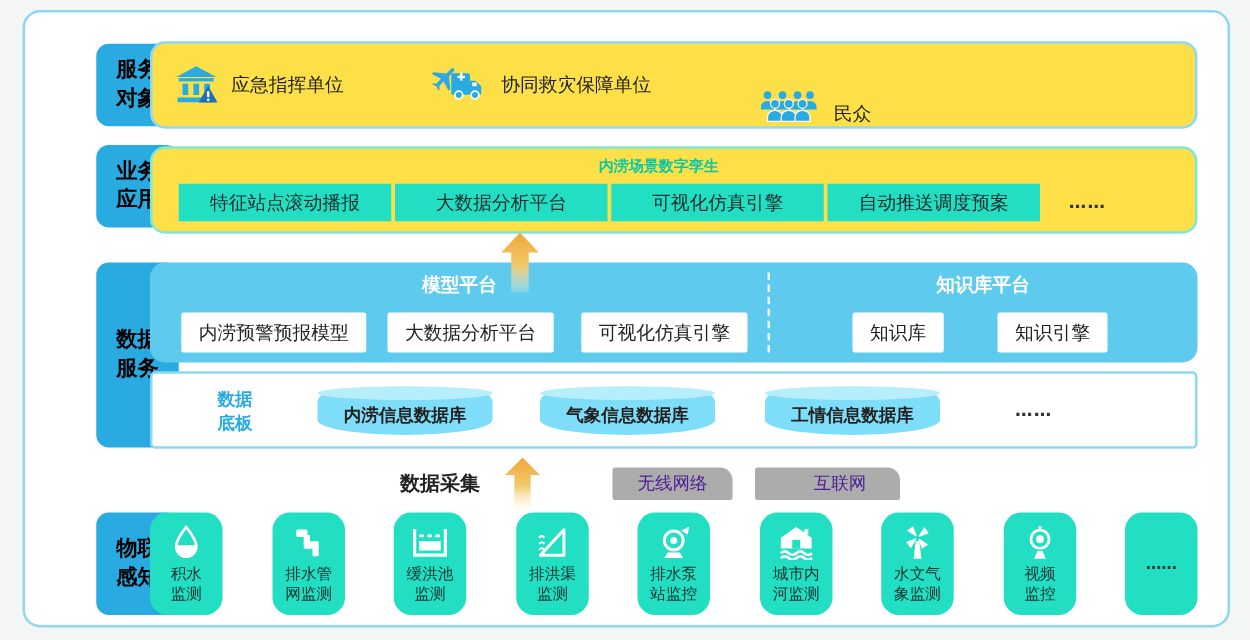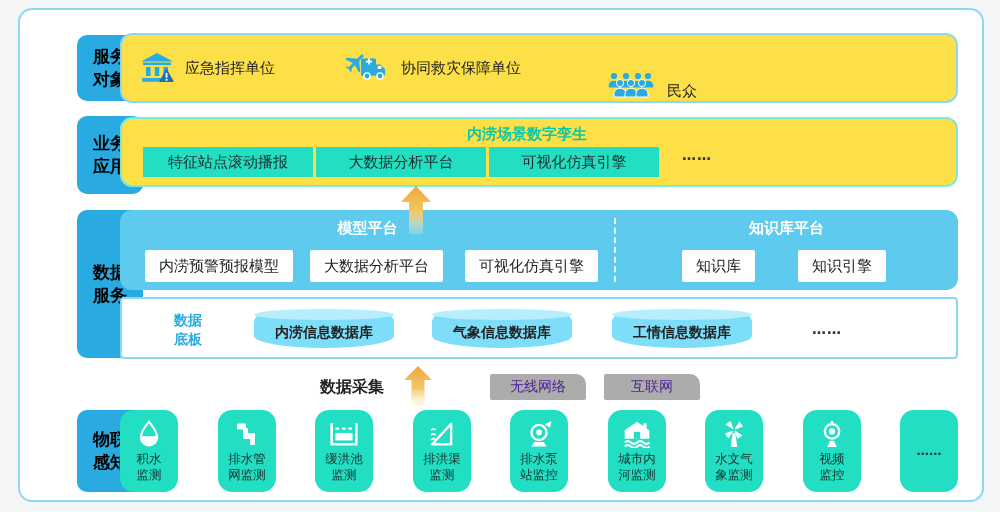--- a/index.html
+++ b/index.html
@@ -9,22 +9,22 @@
          border:2px solid #8ed7f3;border-radius:14px;box-sizing:border-box;}
   .sb{position:absolute;left:38px;width:66px;background:#29abe2;border-radius:10px;color:#000000;
       font-weight:bold;font-size:17px;line-height:1.35;display:flex;align-items:center;
       justify-content:center;text-align:center;white-space:pre-line;margin-left:39px;}
   .rowbox{position:absolute;left:120px;width:838px;height:70px;border:2px solid #8ed7f3;
           border-radius:12px;box-sizing:border-box;background:#fde047;}
   .rowbox.teal-border{border-color:#7fe8d4;}
   .so-item{position:absolute;top:0;height:66px;display:flex;align-items:center;gap:11px;
            font-size:15px;color:#222;}
   .ba-title{position:absolute;left:120px;top:125px;width:814px;text-align:center;color:#0cc7a6;
-            font-weight:bold;font-size:15px;}
-  .ba-btns{position:absolute;left:143px;top:147px;display:flex;gap:3px;}
+            font-weight:bold;font-size:12px;}
+  .ba-btns{position:absolute;left:143px;top:147px;display:flex;gap:3px;align-items:center;}
   .ba-btn{width:170px;height:30px;background:#22dfc4;color:#1b2b2a;font-size:15px;
           display:flex;align-items:center;justify-content:center;}
   .ellipsis{font-weight:bold;color:#333;letter-spacing:1px;font-size:14px;}
   .ba-btns .ellipsis{margin-left:20px;}
   .panel{position:absolute;left:120px;top:210px;width:838px;height:80px;background:#5ecbee;border-radius:12px;}
   .panel-title{position:absolute;top:9px;text-align:center;color:#fff;font-weight:bold;font-size:15px;}
   .pt-model{left:0;width:495px;}
   .pt-kb{left:495px;width:343px;}
   .pdivider{position:absolute;left:494px;top:8px;height:64px;border-left:2px dashed rgba(255,255,255,.85);}
   .pbox{position:absolute;top:40px;height:32px;background:#fff;color:#222;font-size:15px;
@@ -118,28 +118,29 @@
               <path d="M21 26 v-3.4 a6 5.4 0 0 1 12 0 V26 z"></path>
             <circle cx="38" cy="12" r="3.6"></circle>
               <path d="M32 26 v-3.4 a6 5.4 0 0 1 12 0 V26 z"></path>
           </g>
         </svg>
       </span>
       <span>民众</span>
     </div>
   </div>
 
-  <div class="sb" style="top:116px;height:78px;">业务
+  <div class="sb" style="top:116px;height:66px;">业务
 应用</div>
   <div class="rowbox teal-border" style="top:117px;"></div>
   <div class="ba-title">内涝场景数字孪生</div>
   <div class="ba-btns">
     <div class="ba-btn">特征站点滚动播报</div>
     <div class="ba-btn">大数据分析平台</div>
     <div class="ba-btn">可视化仿真引擎</div>
+    <div class="ba-btn">自动推送调度预案</div>
     <span class="ellipsis">……</span>
   </div>
 
   <div class="arrow" style="left:400px;top:186px;">
     <svg width="32" height="48" viewBox="0 0 32 48">
       <defs>
           <linearGradient id="ag1" x1="0" y1="0" x2="0" y2="1">
         <stop offset="0" stop-color="#f0a73a"></stop>
         <stop offset="0.55" stop-color="#f2c969"></stop>
         <stop offset="1" stop-color="#fdf3cf" stop-opacity="0.2"></stop>
@@ -190,21 +191,21 @@
           <linearGradient id="ag2" x1="0" y1="0" x2="0" y2="1">
         <stop offset="0" stop-color="#f0a73a"></stop>
         <stop offset="0.55" stop-color="#f2c969"></stop>
         <stop offset="1" stop-color="#fdf3cf" stop-opacity="0.2"></stop>
       </linearGradient>
         </defs>
       <path d="M15 0 L29 14 H21.5 V41 H8.5 V14 H1 Z" fill="url(#ag2)"></path>
     </svg>
   </div>
   <div class="tag" style="left:490px;">无线网络</div>
-  <div class="tag" style="left:604px;">互联网</div>
+  <div class="tag" style="left:604px;padding-left:20px;">互联网</div>
 
   <div class="sb" style="top:410px;height:82px;">物联
 感知</div>
 
   <div class="tile" style="left:120px;">
     <span class="ticon">
       <svg width="26" height="28" viewBox="0 0 24 26">
         <defs>
             <clipPath id="dropclip">
               <path d="M12 1.5 C12 1.5 4.5 10.8 4.5 16 a7.5 7.5 0 0 0 15 0 C19.5 10.8 12 1.5 12 1.5 Z"></path>

